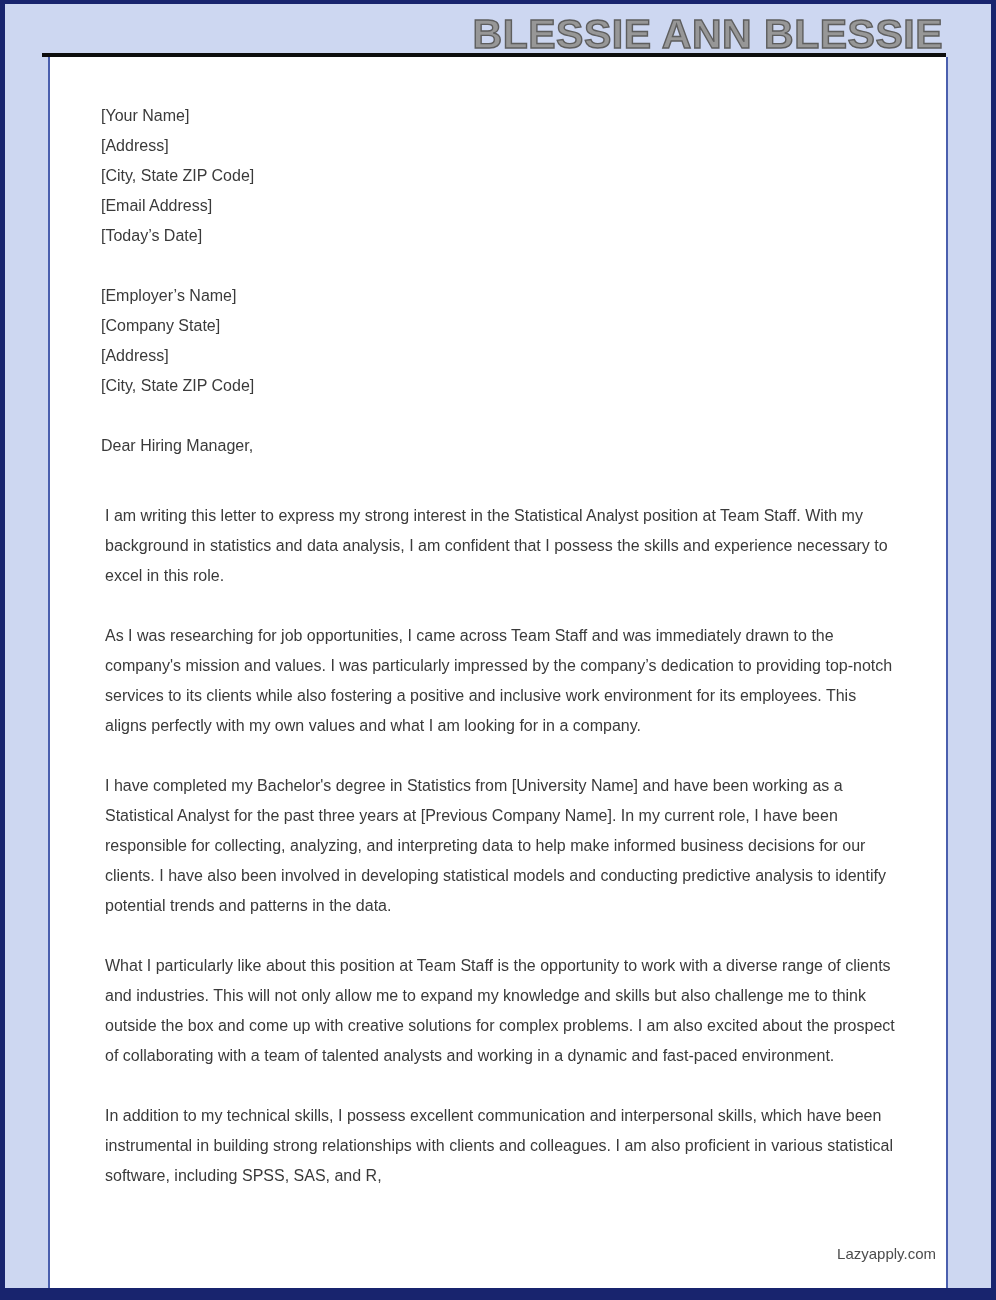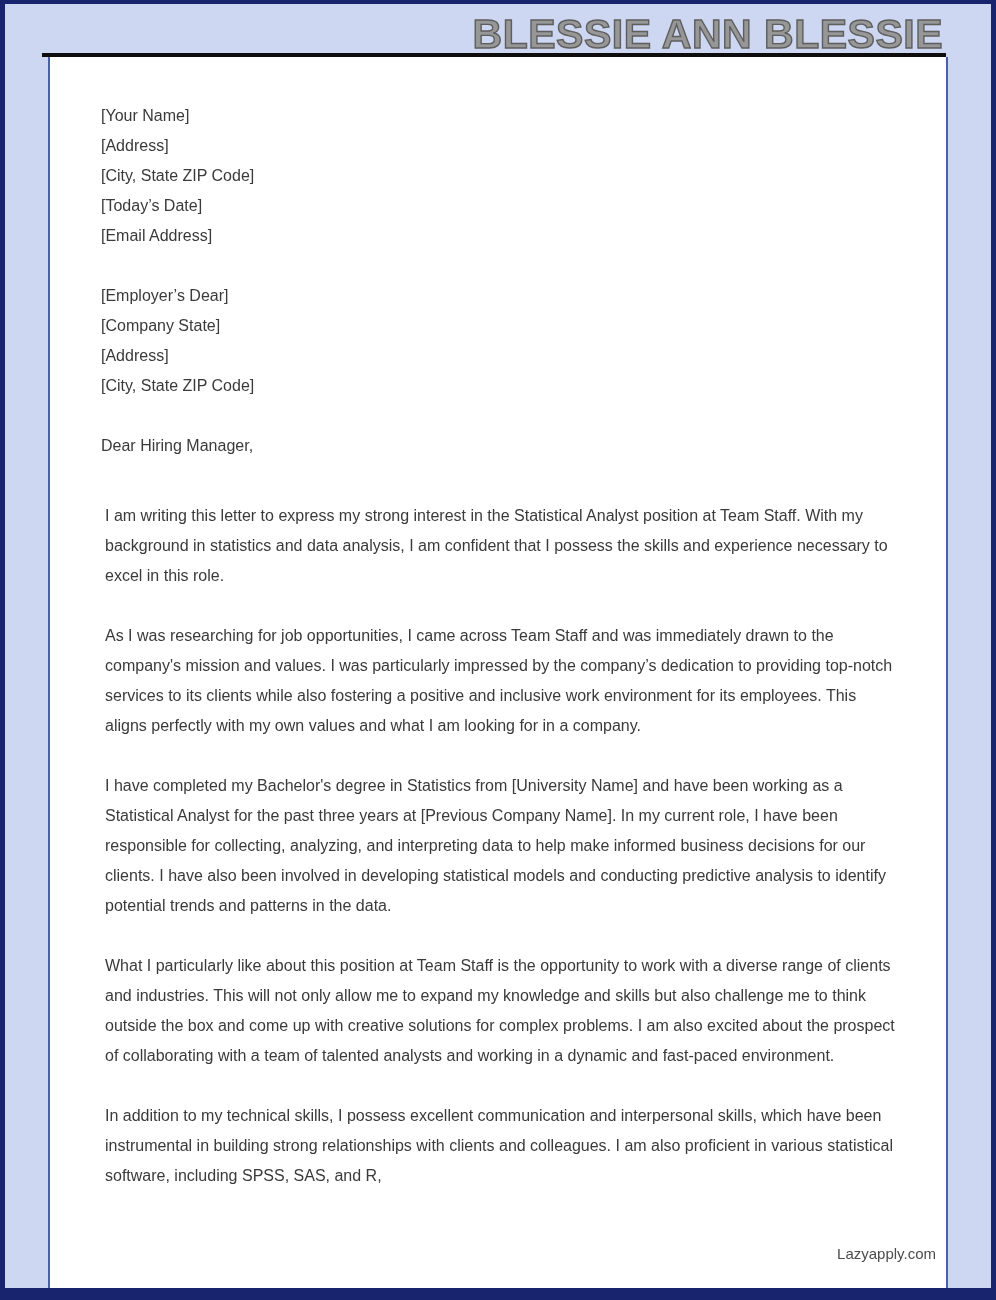--- a/index.html
+++ b/index.html
@@ -91,26 +91,26 @@
 
   <div class="header-rule"></div>
 
   <div class="page">
     <div class="content">
 
       <div class="block">
           <div>[Your Name]</div>
           <div>[Address]</div>
           <div>[City, State ZIP Code]</div>
+          <div>[Email Address]</div>
           <div>[Today’s Date]</div>
-          <div>[Email Address]</div>
         </div>
 
       <div class="block">
-          <div>[Employer’s Dear]</div>
+          <div>[Employer’s Name]</div>
           <div>[Company State]</div>
           <div>[Address]</div>
           <div>[City, State ZIP Code]</div>
         </div>
 
       <p>Dear Hiring Manager,</p>
 
       <div class="paragraphs">
           <p>I am writing this letter to express my strong interest in the Statistical Analyst position at Team Staff. With my background in statistics and data analysis, I am confident that I possess the skills and experience necessary to excel in this role.</p>
           <p>As I was researching for job opportunities, I came across Team Staff and was immediately drawn to the company's mission and values. I was particularly impressed by the company’s dedication to providing top-notch services to its clients while also fostering a positive and inclusive work environment for its employees. This aligns perfectly with my own values and what I am looking for in a company.</p>

